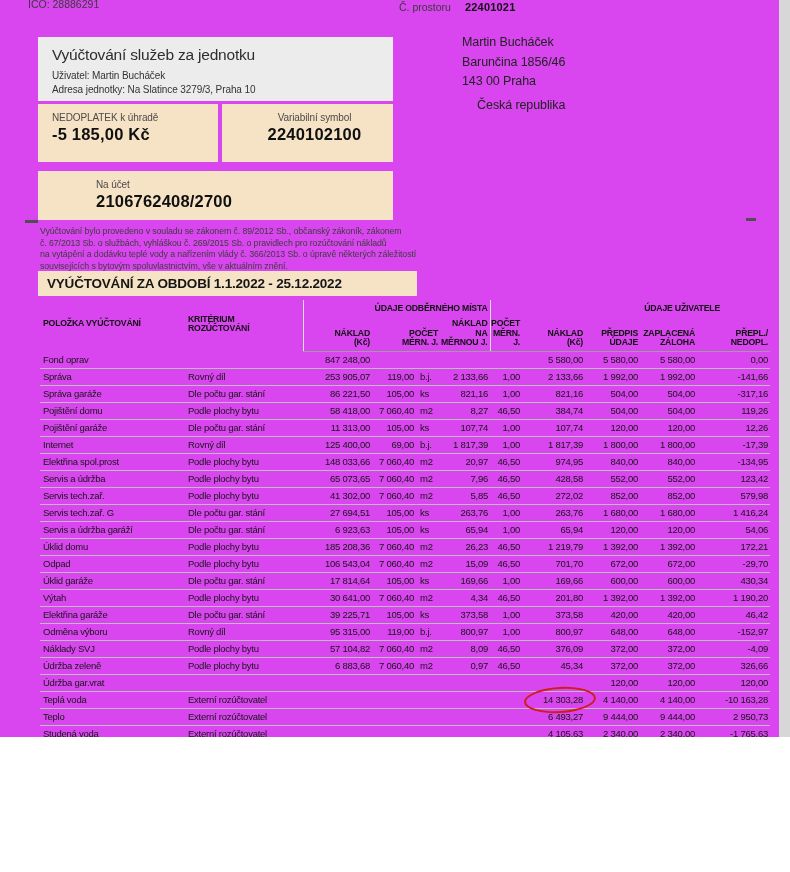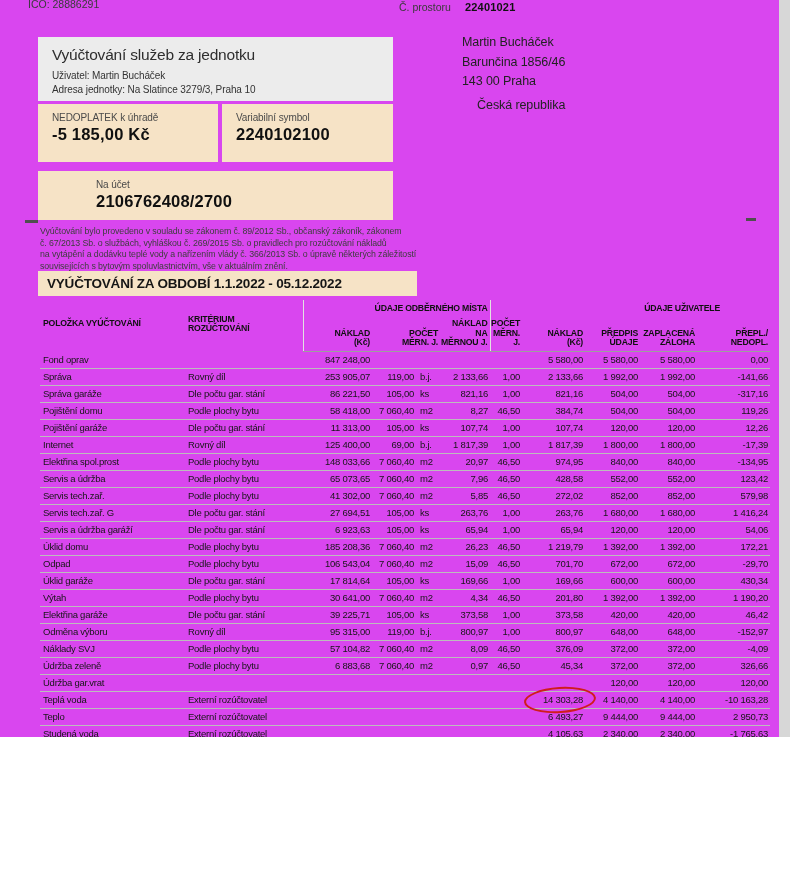--- a/index.html
+++ b/index.html
@@ -9,21 +9,21 @@
   .ico{position:absolute;left:28px;top:-2px;font-size:10.5px;line-height:13px;color:#3a3a3a;}
   .space{position:absolute;left:399px;top:1px;font-size:10.5px;color:#3a3a3a;}
   .space .val{font-weight:bold;color:#111;margin-left:14px;font-size:11px;letter-spacing:.2px;}
   .unit-box{position:absolute;left:38px;top:37px;width:355px;height:64px;background:#ececec;box-sizing:border-box;}
   .ub-title{margin:9px 0 5px 14px;font-size:15.5px;color:#2e2e2e;letter-spacing:-.2px;}
   .ub-line{margin-left:14px;font-size:10px;color:#333;line-height:13.5px;letter-spacing:-.1px;}
   .recipient{position:absolute;left:462px;top:33px;font-size:12.5px;color:#222;line-height:19.5px;letter-spacing:-.1px;}
   .recipient .country{margin-top:4px;text-align:right;}
   .paybox{position:absolute;background:#f6e3c6;box-sizing:border-box;}
   .pay-a{left:38px;top:104px;width:180px;height:58px;}
-  .pay-b{left:222px;top:104px;width:171px;height:58px;}
+  .pay-b{left:222px;top:104px;width:171px;height:58px;text-align:center;}
   .pay-c{left:38px;top:171px;width:355px;height:49px;padding-left:44px;}
   .pay-label{padding:8px 0 0 14px;font-size:10px;color:#4a4a4a;letter-spacing:-.1px;}
   .pay-value{padding:2px 0 0 14px;font-size:16.5px;font-weight:bold;color:#101010;letter-spacing:.2px;}
   .dash{position:absolute;background:#4f4f4f;height:2.5px;}
   .dash-left{left:25px;top:220px;width:13px;}
   .dash-right{left:746px;top:218px;width:10px;}
   .legal{position:absolute;left:40px;top:226px;width:460px;font-size:8.8px;line-height:11.6px;color:#3d3d3d;letter-spacing:-.1px;}
   .section-title{position:absolute;left:38px;top:271px;width:379px;height:25px;background:#f6e3c6;box-sizing:border-box;
                  font-size:13.5px;font-weight:bold;line-height:25px;padding-left:9px;color:#151515;letter-spacing:-.2px;}
   table.billing{position:absolute;left:40px;top:300px;width:730px;border-collapse:collapse;table-layout:fixed;
@@ -91,21 +91,21 @@
   <div class="dash dash-left"></div>
   <div class="dash dash-right"></div>
 
   <div class="legal">
     <div>Vyúčtování bylo provedeno v souladu se zákonem č. 89/2012 Sb., občanský zákoník, zákonem</div>
     <div>č. 67/2013 Sb. o službách, vyhláškou č. 269/2015 Sb. o pravidlech pro rozúčtování nákladů</div>
     <div>na vytápění a dodávku teplé vody a nařízením vlády č. 366/2013 Sb. o úpravě některých záležitostí</div>
     <div>souvisejících s bytovým spoluvlastnictvím, vše v aktuálním znění.</div>
   </div>
 
-  <div class="section-title">VYÚČTOVÁNÍ ZA OBDOBÍ 1.1.2022 - 05.12.2022</div>
+  <div class="section-title">VYÚČTOVÁNÍ ZA OBDOBÍ 1.1.2022 - 25.12.2022</div>
 
   <table class="billing">
     <colgroup>
       <col style="width:145px">
         <col style="width:118px">
         <col style="width:69px">
         <col style="width:44px">
       <col style="width:24px">
         <col style="width:50px">
         <col style="width:32px">

